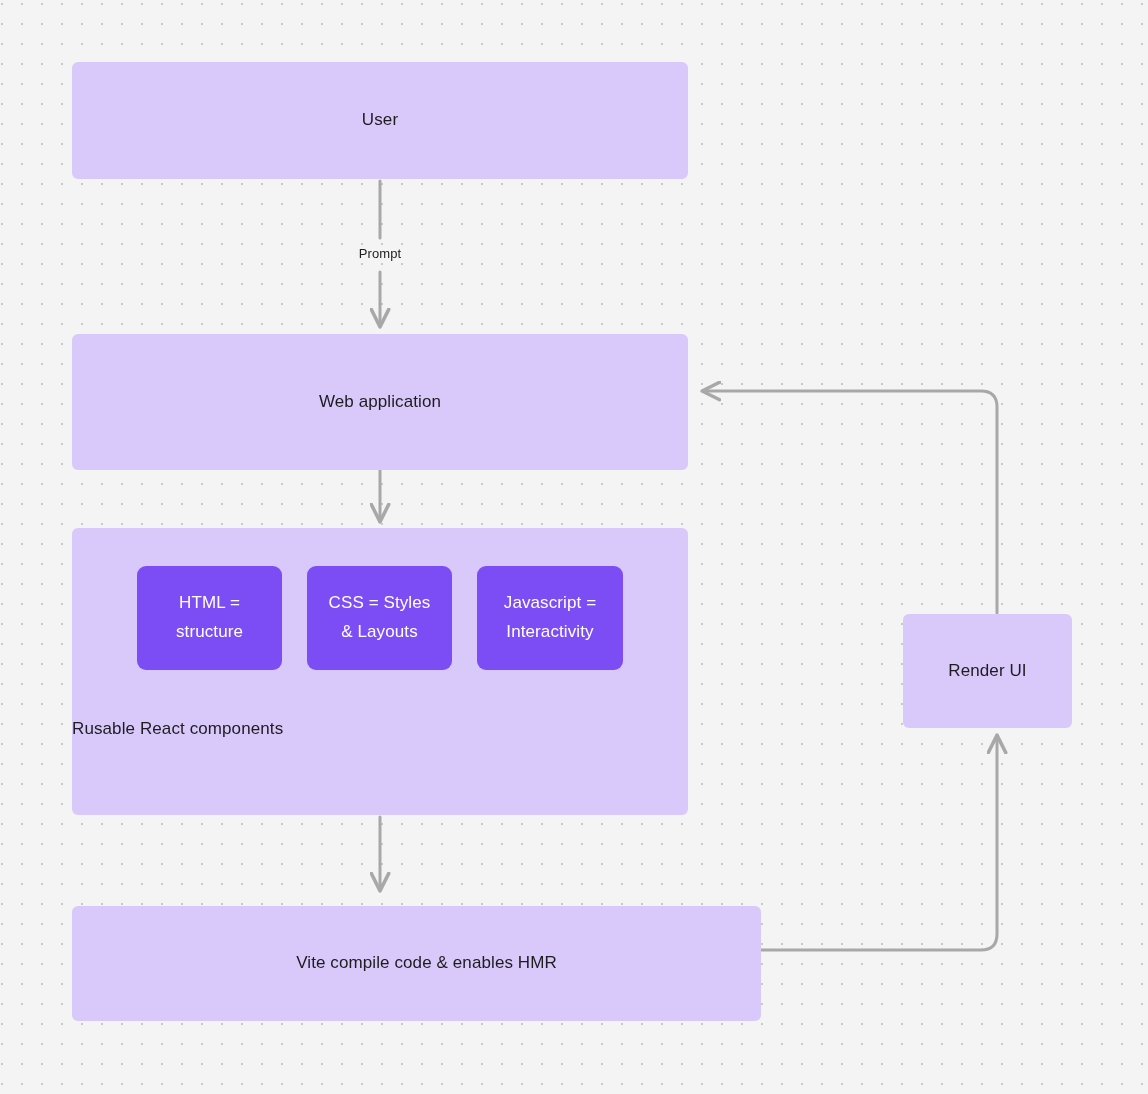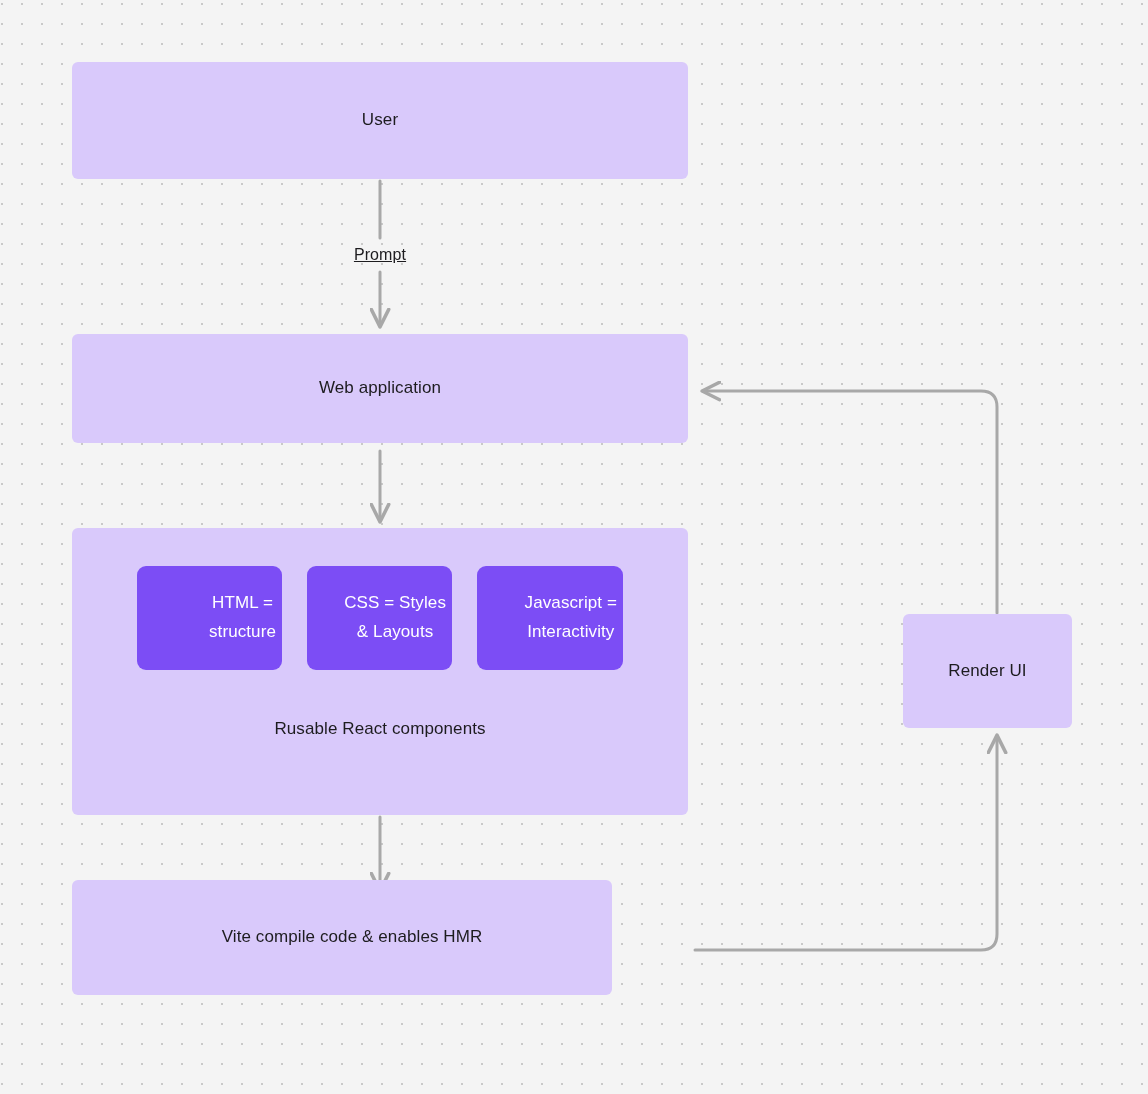--- a/index.html
+++ b/index.html
@@ -52,54 +52,53 @@
   .node-group {
     align-items: flex-start;
     justify-content: flex-start;
   }
 
   .chip {
     position: absolute;
     box-sizing: border-box;
     display: flex;
     align-items: center;
-    justify-content: flex-end;
+    justify-content: center;
     text-align: center;
     background-color: #7c4df5;
     color: #ffffff;
     border-radius: 9px;
     font-size: 17px;
     line-height: 1.7;
     letter-spacing: 0.1px;
     padding: 0 6px;
   }
 
   .group-caption {
     position: absolute;
-    text-align: center;
+    text-align: left;
     color: #1d1c1f;
     font-size: 17px;
     letter-spacing: 0.1px;
   }
 
   .edge-label {
     position: absolute;
     color: #1d1c1f;
-    font-size: 16px;
+    font-size: 13px;
     letter-spacing: 0.1px;
     text-align: center;
     background: transparent;
-    text-decoration: underline;
   }
 
   
   #node-user          { left: 72px;  top: 62px;  width: 616px; height: 117px; }
-  #node-webapp        { left: 72px;  top: 334px; width: 616px; height: 109px; }
+  #node-webapp        { left: 72px;  top: 334px; width: 616px; height: 136px; }
   #node-components    { left: 72px;  top: 528px; width: 616px; height: 287px; }
-  #node-vite          { left: 72px;  top: 880px; width: 540px; height: 115px; padding-left: 20px; }
+  #node-vite          { left: 72px;  top: 906px; width: 689px; height: 115px; padding-left: 20px; }
   #node-render        { left: 903px; top: 614px; width: 169px; height: 114px; }
 
   
   #chip-html   { left: 137px; top: 566px; width: 145px; height: 104px; }
   #chip-css    { left: 307px; top: 566px; width: 145px; height: 104px; }
   #chip-js     { left: 477px; top: 566px; width: 146px; height: 104px; }
 
   #group-caption-components { left: 72px; top: 719px; width: 616px; }
 
   #label-prompt { left: 330px; top: 246px; width: 100px; }

